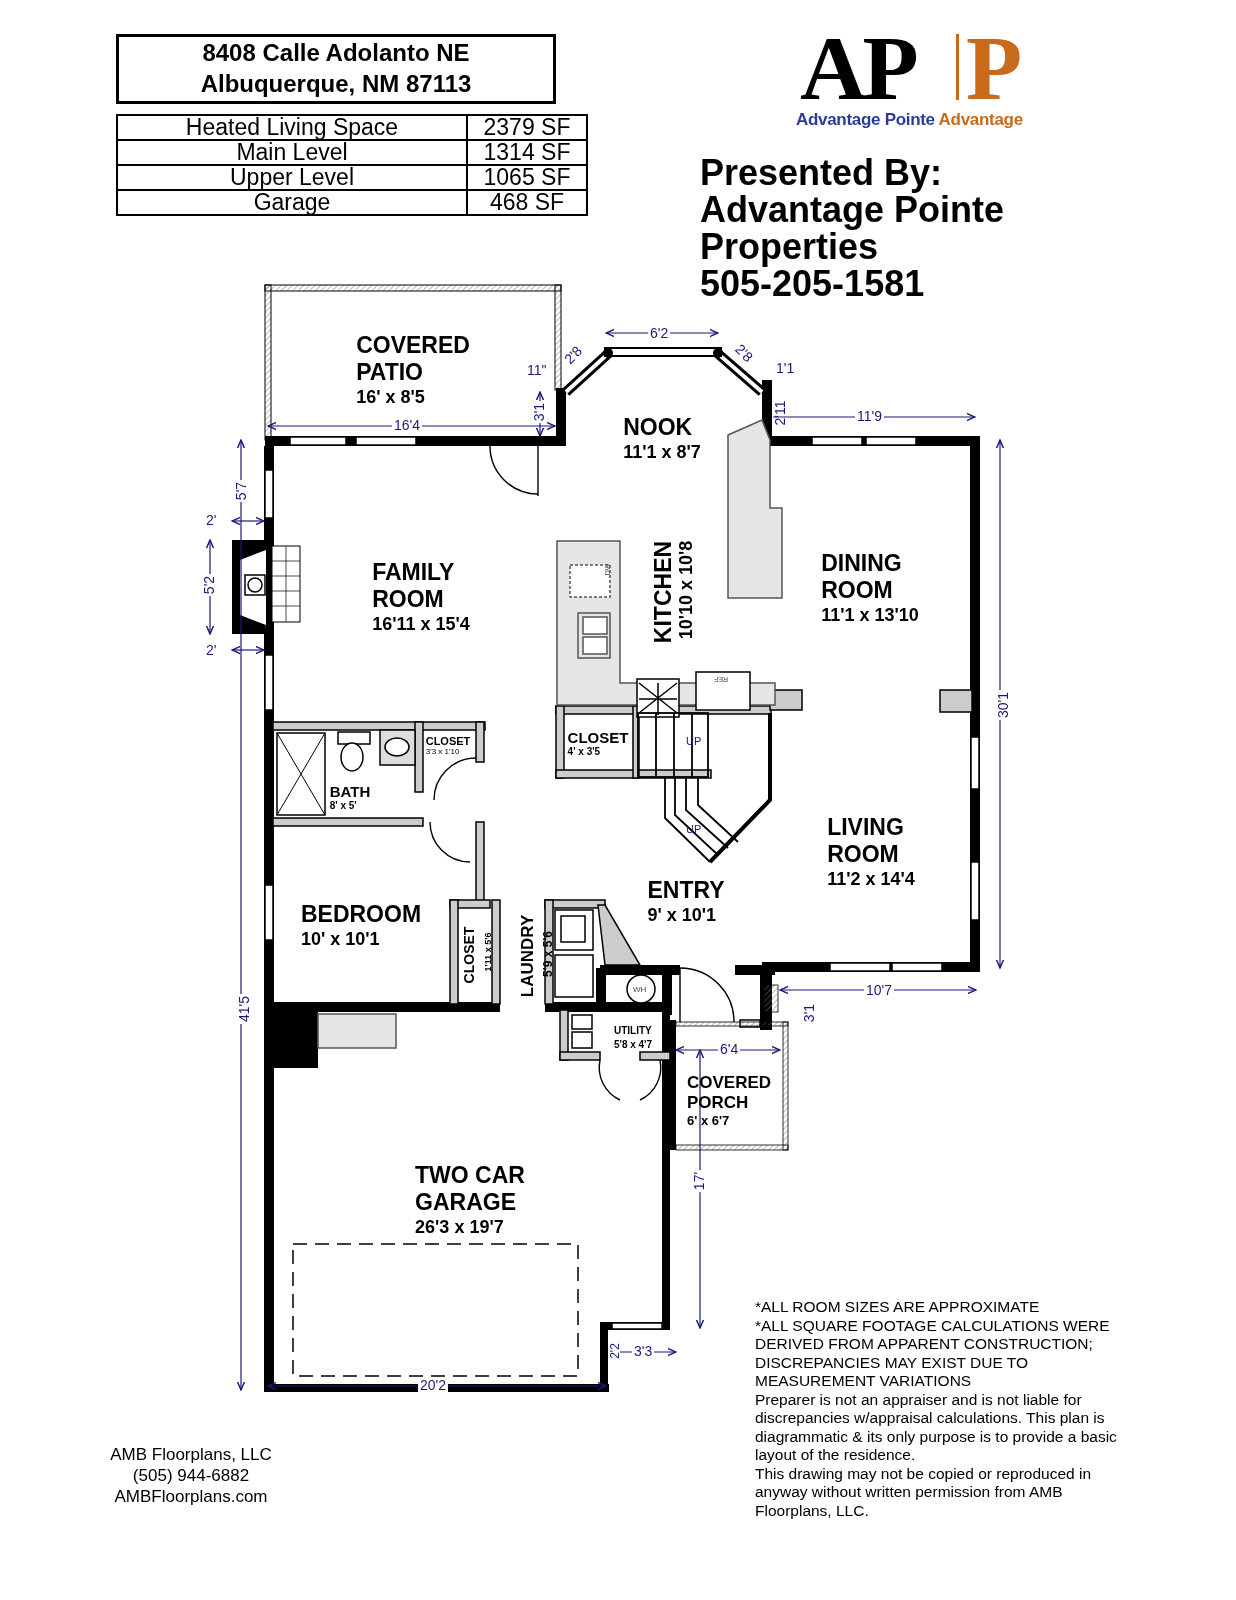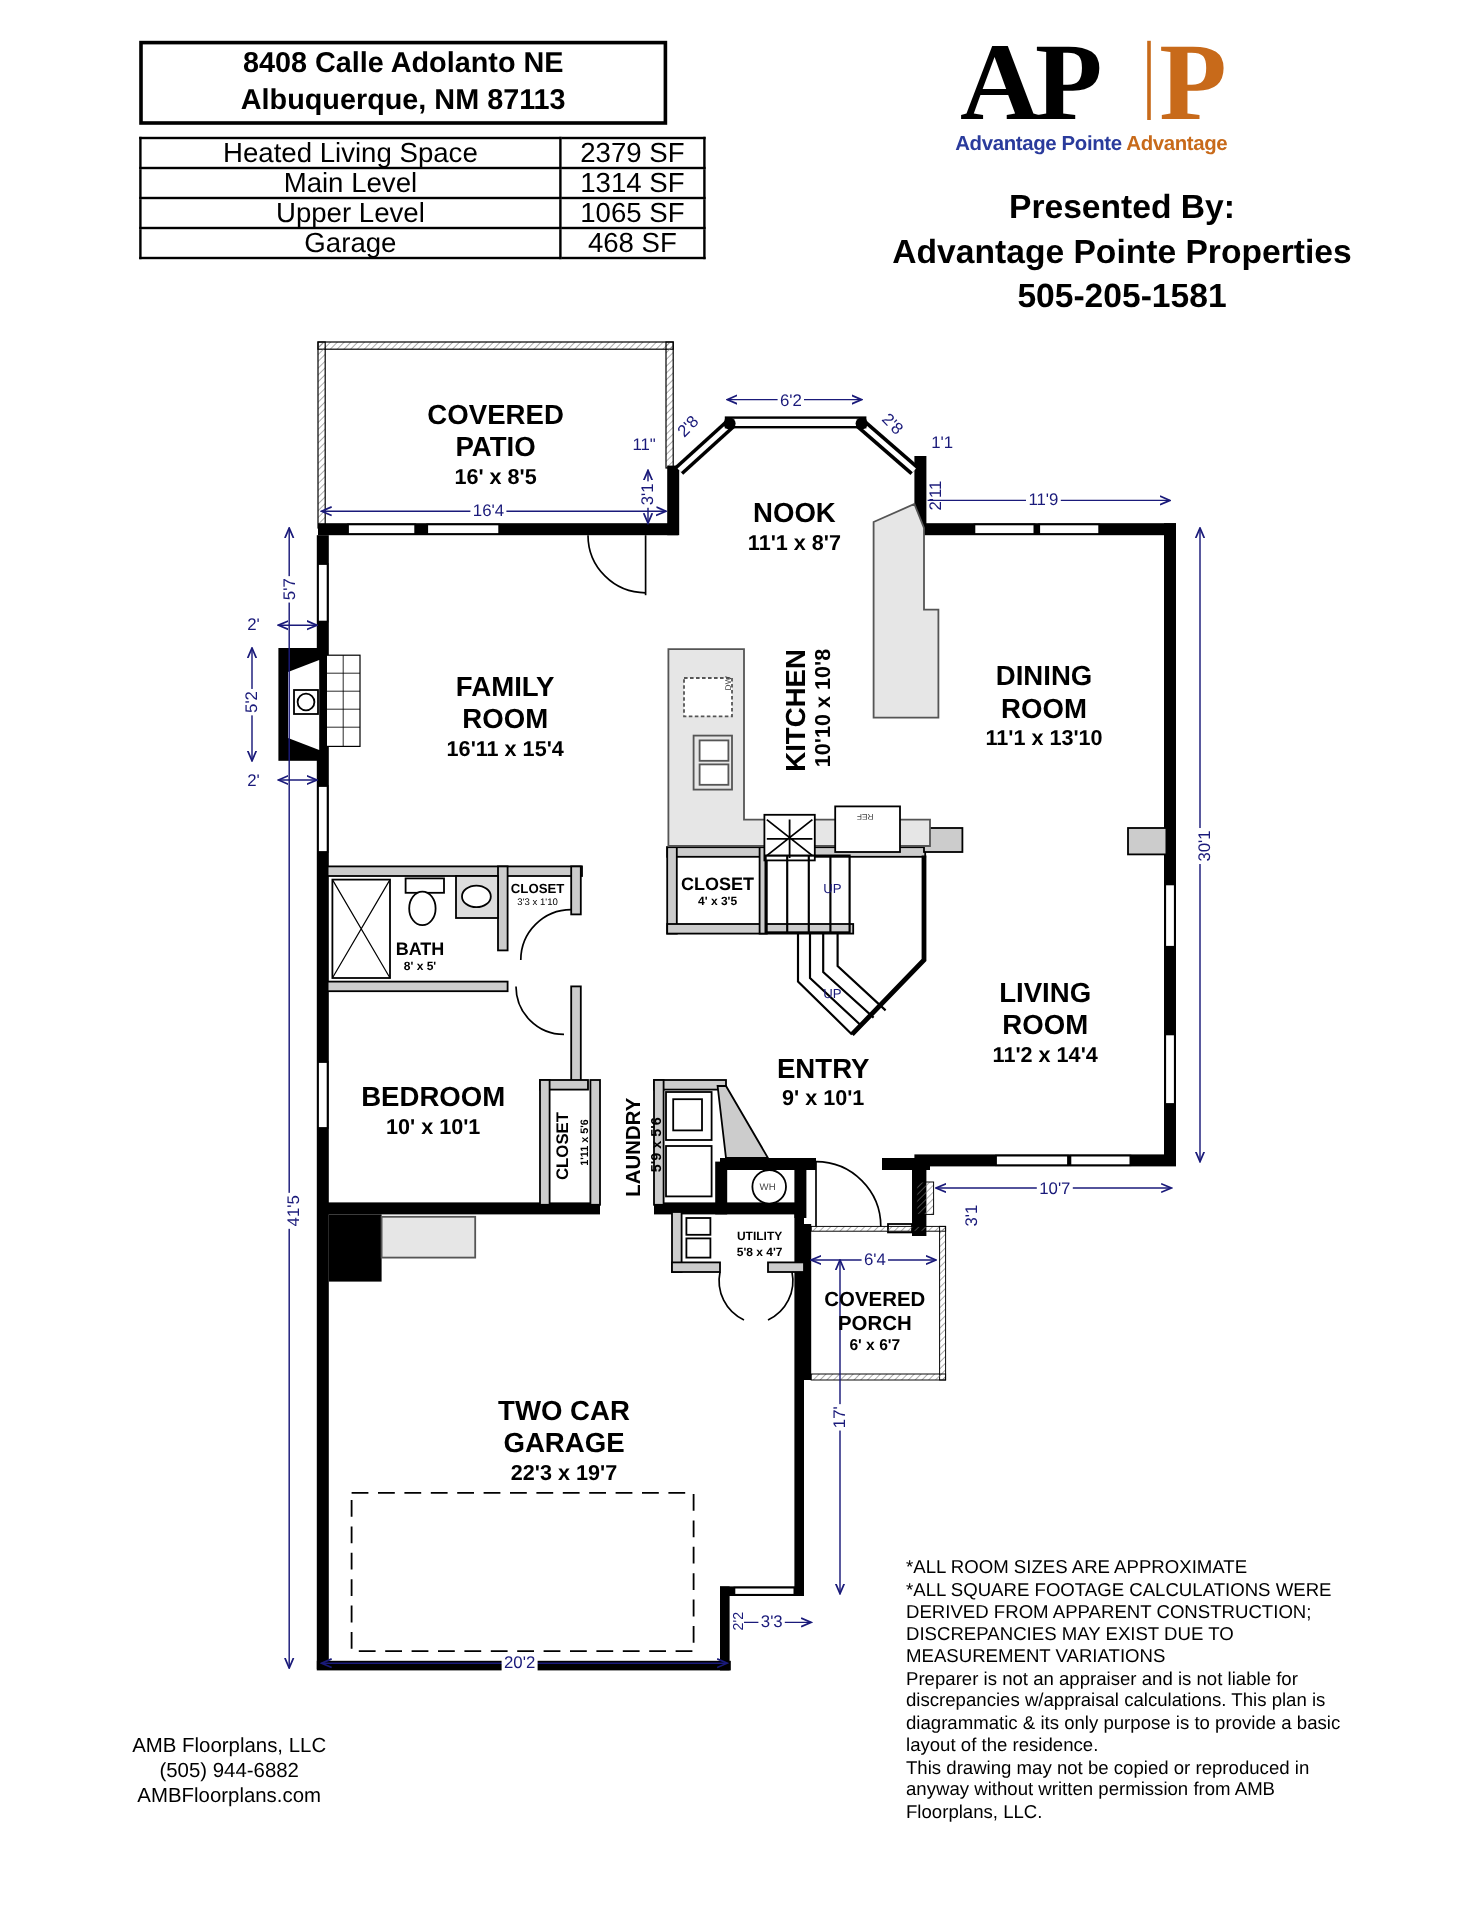--- a/index.html
+++ b/index.html
@@ -9,22 +9,22 @@
   .sf-table{left:116px;top:114px;width:472px;border-collapse:collapse;font-size:23px;}
   .sf-table td{border:2.5px solid #000;height:23px;line-height:23px;padding:0;text-align:center;}
   .sf-table td.v{width:118px;}
   .logo{left:796px;top:28px;width:240px;height:110px;}
   .logo .a{position:absolute;left:4px;top:-6px;font-family:"Liberation Serif",serif;font-weight:bold;font-size:92px;color:#000000;letter-spacing:-4px;line-height:92px;}
   .logo .bar{position:absolute;left:160px;top:6px;width:3px;height:66px;background:#c86a1a;}
   .logo .p{position:absolute;left:170px;top:-6px;font-family:"Liberation Serif",serif;font-weight:bold;font-size:92px;color:#c86a1a;line-height:92px;}
   .logo .t{position:absolute;left:0;top:82px;font-weight:bold;font-size:17px;white-space:nowrap;letter-spacing:-0.3px;}
   .logo .t .b{color:#2a3b9c;}
   .logo .t .o{color:#c86a1a;}
-  .presented{left:700px;top:154px;width:470px;text-align:center;font-weight:bold;font-size:28px;line-height:37px;}
-  .room{position:absolute;text-align:center;font-weight:bold;white-space:nowrap;transform:translateX(-50%);}
+  .presented{left:700px;top:154px;width:470px;font-weight:bold;font-size:36px;line-height:37px;}
+  .room{position:absolute;text-align:left;font-weight:bold;white-space:nowrap;transform:translateX(-50%);}
   .room .n{font-size:23px;line-height:27px;}
   .room .d{font-size:18px;line-height:22px;}
   .room.sm .n{font-size:15px;line-height:17px;}
   .room.sm .d{font-size:10px;line-height:12px;}
   .vroom{position:absolute;font-weight:bold;white-space:nowrap;transform-origin:left top;transform:rotate(-90deg);text-align:center;}
   .dim{position:absolute;font-size:14px;color:#1a1a7a;white-space:nowrap;background:#fff;padding:0 2px;}
   .dim.v{transform:rotate(-90deg);}
   .disclaimer{left:755px;top:1298px;width:410px;font-size:15.5px;line-height:18.5px;}
   .amb{left:96px;top:1444px;width:190px;text-align:center;font-size:17px;line-height:21px;}
   .eq{position:absolute;font-size:7px;color:#444;}
@@ -338,21 +338,21 @@
   <div class="d">5'8 x 4'7</div>
 </div>
 <div class="room" style="left:729px;top:1073px">
   <div style="font-size:17px;line-height:20px">COVERED</div>
   <div style="font-size:17px;line-height:20px">PORCH</div>
   <div style="font-size:13px;line-height:16px">6' x 6'7</div>
 </div>
 <div class="room" style="left:470px;top:1162px">
   <div class="n">TWO CAR</div>
   <div class="n">GARAGE</div>
-  <div class="d">22'3 x 19'7</div>
+  <div class="d">26'3 x 19'7</div>
 </div>
 
 <span class="eq" style="left:602px;top:566px;transform:rotate(-90deg)">DW</span>
 <span class="eq" style="left:714px;top:676px;transform:rotate(180deg)">REF</span>
 <span class="eq" style="left:633px;top:985px;font-size:8px">WH</span>
 <span class="eq" style="left:686px;top:735px;font-size:11px;color:#1a1a7a">UP</span>
 <span class="eq" style="left:686px;top:823px;font-size:11px;color:#1a1a7a">UP</span>
 
 <span class="dim" style="left:392px;top:417px">16'4</span>
 <span class="dim v" style="left:528px;top:404px">3'1</span>

